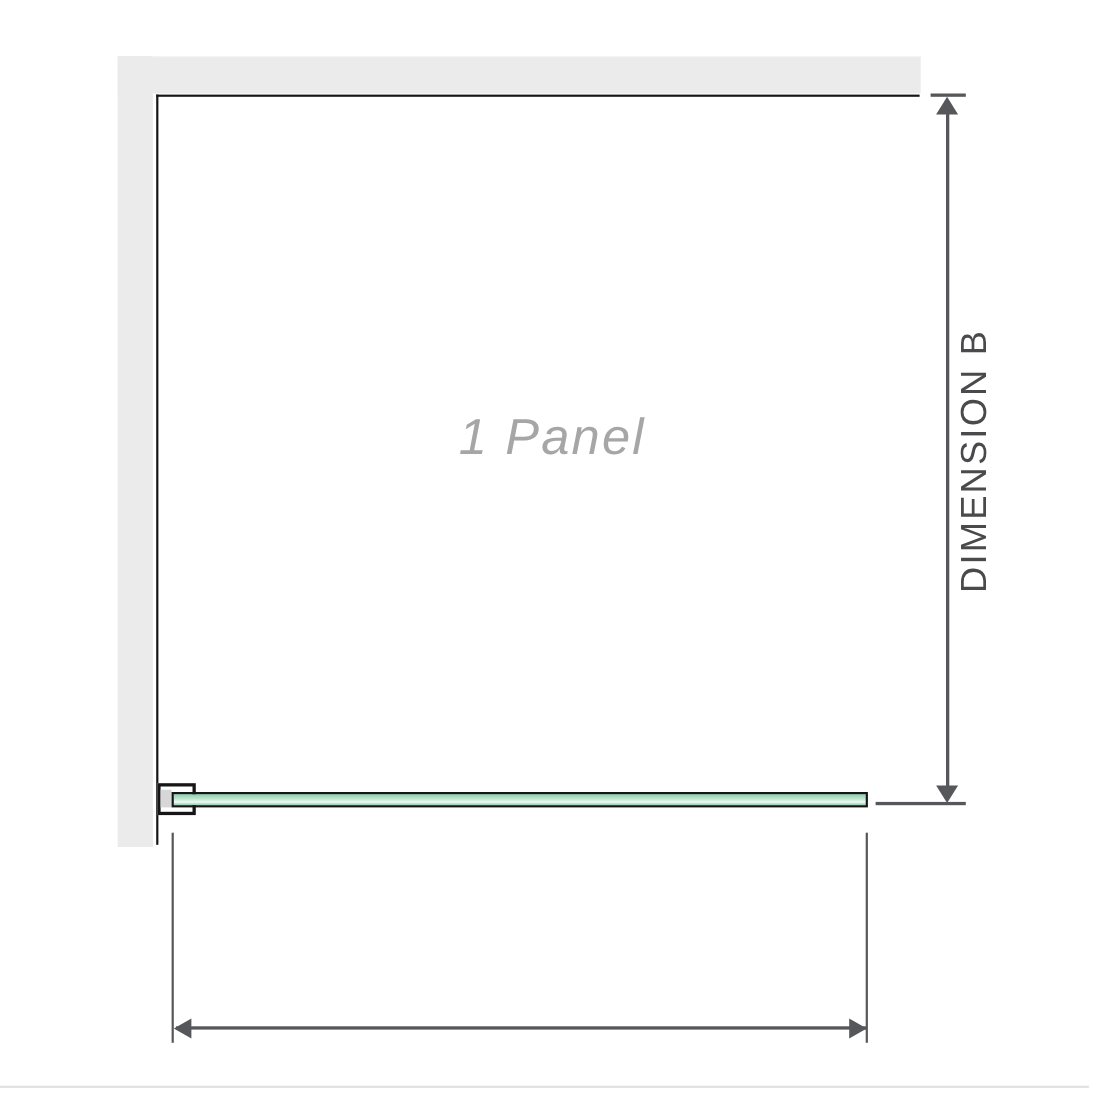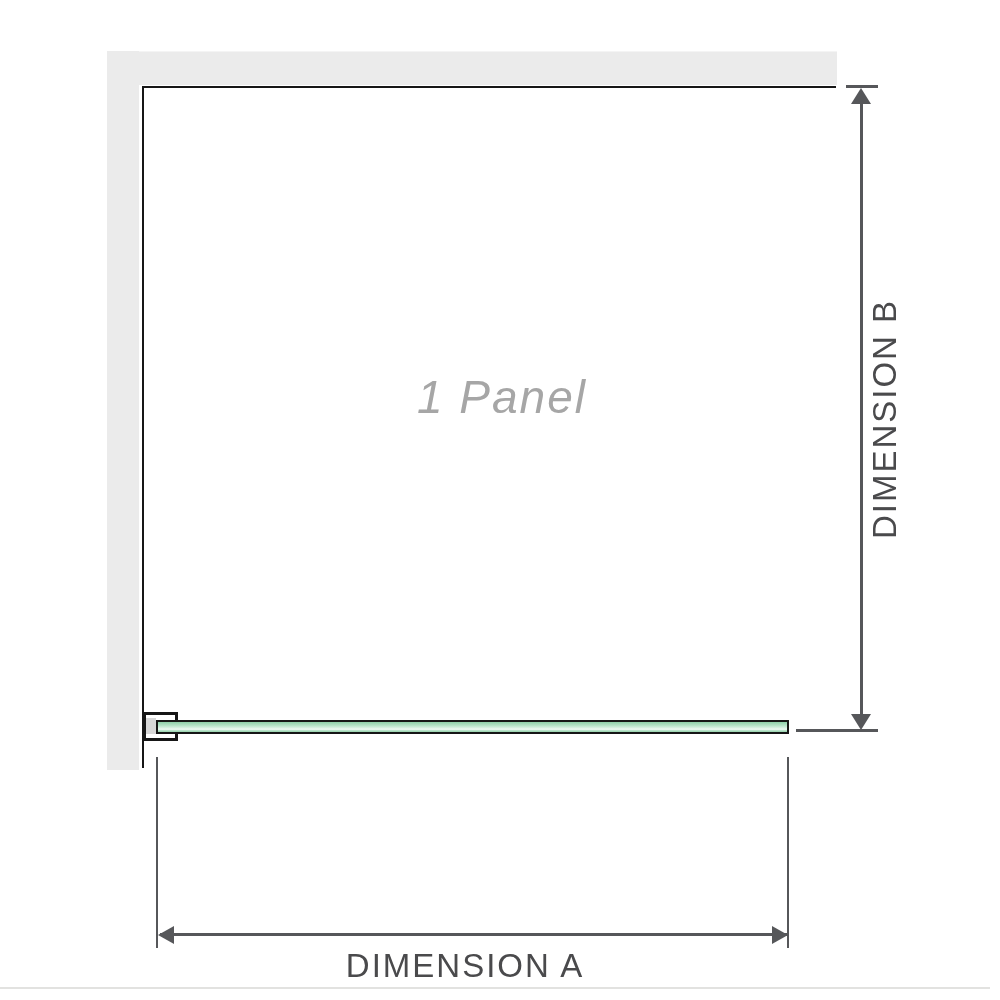--- a/index.html
+++ b/index.html
@@ -160,17 +160,16 @@
   <div class="abs dim dimB-line"></div>
   <div class="abs tri dimB-arrow-up"></div>
   <div class="abs tri dimB-arrow-down"></div>
   <div class="abs dimB-label">DIMENSION B</div>
 
   <div class="abs dim dimA-ext-left"></div>
   <div class="abs dim dimA-ext-right"></div>
   <div class="abs dim dimA-line"></div>
   <div class="abs tri dimA-arrow-left"></div>
   <div class="abs tri dimA-arrow-right"></div>
-  <div class="abs dimA-label">DIMENSION A</div>
 
   <div class="abs bottom-rule"></div>
 
 </div>
 
 </body></html>

